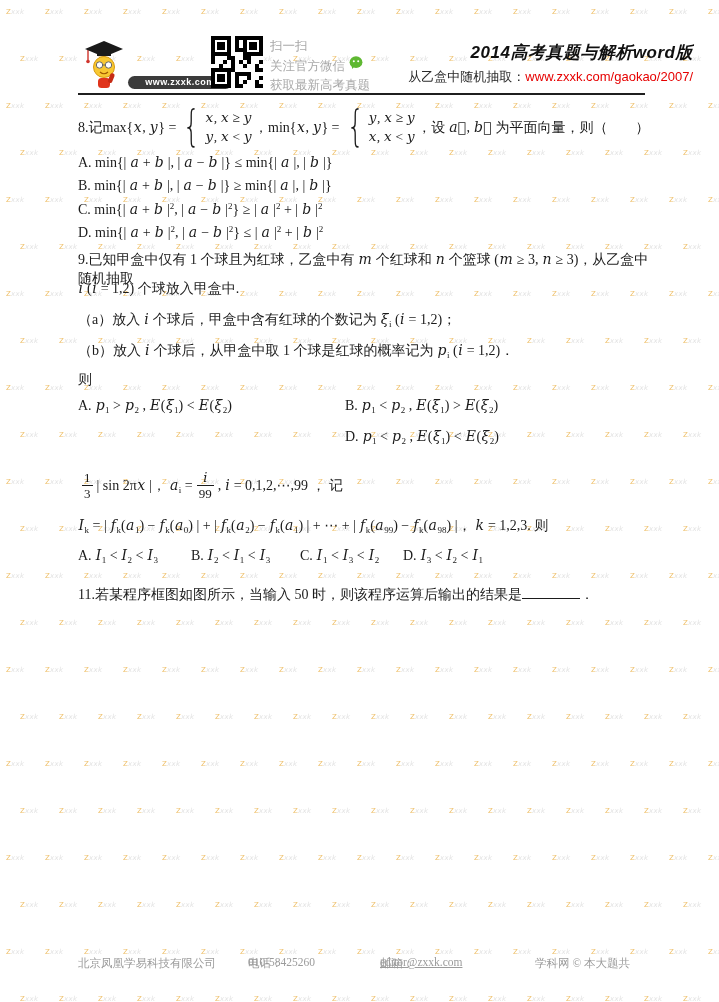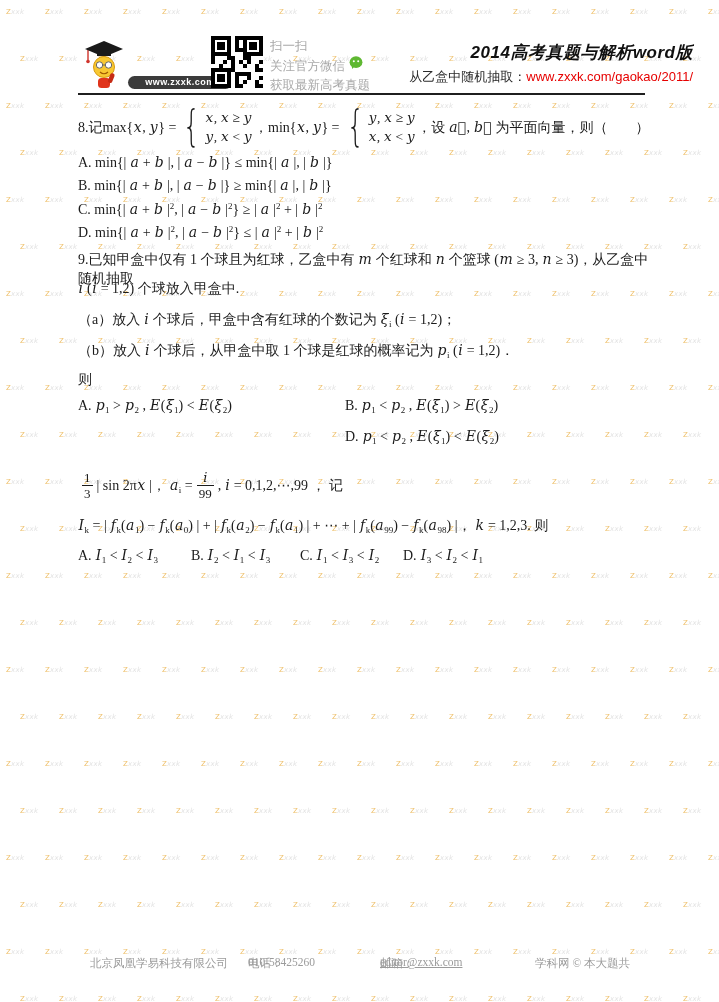--- a/index.html
+++ b/index.html
@@ -47,21 +47,21 @@
   .brace { font-family:"DejaVu Sans",sans-serif; font-size:42px; font-weight:300; line-height:0.85;
            transform:scaleX(0.65); }
   .rows { display:flex; flex-direction:column; }
   .rows span { font-size:13.5px; line-height:19px; }
   .opt { line-height:22.4px; }
   .blank { display:inline-block; width:58px; border-bottom:1px solid #1b1b1b; height:13px; }
   
   #ftr { position:absolute; left:78px; top:956px; width:566px; height:16px; z-index:1;
          font-size:11.5px; color:#9b9b9b; }
   #ftr span { position:absolute; white-space:nowrap; }
-  .f0 { left:12px; } .f1 { left:170px; } .f2 { left:302px; } .f3 { left:457px; }
+  .f0 { left:0; } .f1 { left:170px; } .f2 { left:302px; } .f3 { left:457px; }
   .email { text-decoration:underline; }
 </style>
 </head>
 <body>
 
 <div id="page">
 
   <div id="wm-layer">
       <span class="wm" style="left: 6px; top: 8px; color: rgb(227, 227, 227);"><b style="color: rgb(238, 192, 108);">Z</b>xxk</span>
       <span class="wm" style="left: 45px; top: 8px; color: rgb(227, 227, 227);"><b style="color: rgb(238, 192, 108);">Z</b>xxk</span>
@@ -554,21 +554,21 @@
           </svg>
         </span>
       </div>
       <div class="cl">
           <span>获取最新高考真题</span>
         </div>
     </div>
 
     <div class="doc-title">2014高考真题与解析word版</div>
     <div class="doc-sub">
-      <span>从乙盒中随机抽取：</span><span class="url">www.zxxk.com/gaokao/2011/</span>
+      <span>从乙盒中随机抽取：</span><span class="url">www.zxxk.com/gaokao/2007/</span>
     </div>
     <div id="hdr-rule"></div>
   </div>
 
   <div class="line flexline" style="top:104px; height:46px;">
     <span>8.记</span>
     <span>max{<i>x</i>, <i>y</i>} =</span>
     <span class="cases">
       <span class="brace">{</span>
       <span class="rows">
@@ -614,20 +614,23 @@
       <span style="border-top:1px solid #1b1b1b;padding:0 2px;">99</span>
     </span>
     <span>, <i>i</i> = 0,1,2,⋯,99 ，  记</span>
   </div>
   <div class="line" style="top:516px;"><i>I</i><sub>k</sub> = | <i>f</i><sub>k</sub>(<i>a</i><sub>1</sub>) − <i>f</i><sub>k</sub>(<i>a</i><sub>0</sub>) | + | <i>f</i><sub>k</sub>(<i>a</i><sub>2</sub>) − <i>f</i><sub>k</sub>(<i>a</i><sub>1</sub>) | + ⋯ + | <i>f</i><sub>k</sub>(<i>a</i><sub>99</sub>) − <i>f</i><sub>k</sub>(<i>a</i><sub>98</sub>) |，  <i>k</i> = 1,2,3. 则</div>
   <div class="line" style="top:546px; width:120px;">A. <i>I</i><sub>1</sub> &lt; <i>I</i><sub>2</sub> &lt; <i>I</i><sub>3</sub></div>
   <div class="line" style="top:546px; left:191px; width:120px;">B.  <i>I</i><sub>2</sub> &lt; <i>I</i><sub>1</sub> &lt; <i>I</i><sub>3</sub></div>
   <div class="line" style="top:546px; left:300px; width:120px;">C.  <i>I</i><sub>1</sub> &lt; <i>I</i><sub>3</sub> &lt; <i>I</i><sub>2</sub></div>
   <div class="line" style="top:546px; left:403px; width:120px;">D.  <i>I</i><sub>3</sub> &lt; <i>I</i><sub>2</sub> &lt; <i>I</i><sub>1</sub></div>
 
+  <div class="line" style="top:585px;">
+    <span>11.若某程序框图如图所示，当输入 50 时，则该程序运算后输出的结果是</span><span class="blank"></span><span>．</span>
+  </div>
 
   <div id="ftr">
     <span class="f0">北京凤凰学易科技有限公司</span>
     <span class="f1">
         <span>电话：</span>
         <span>010-58425260</span>
       </span>
     <span class="f2">
         <span>邮箱：</span>
         <span class="email">editor@zxxk.com</span>

